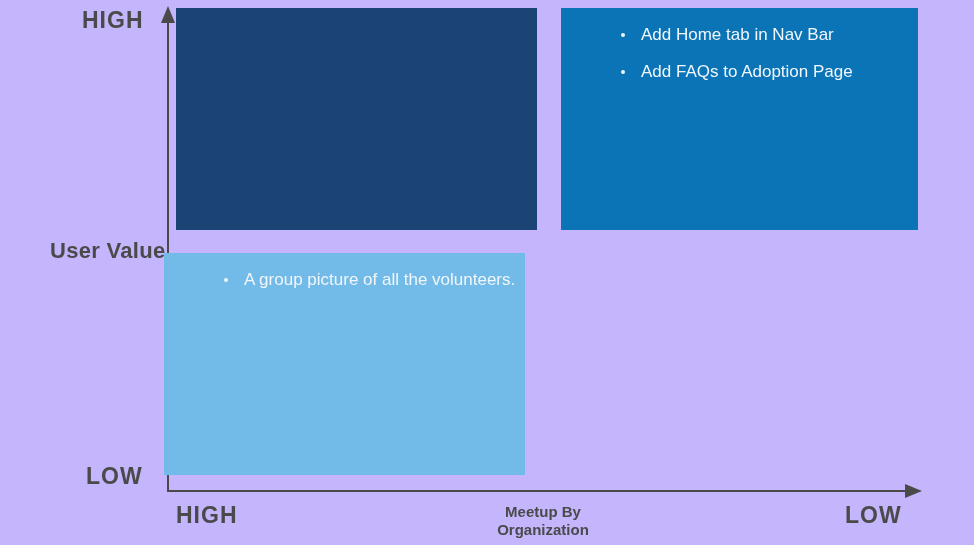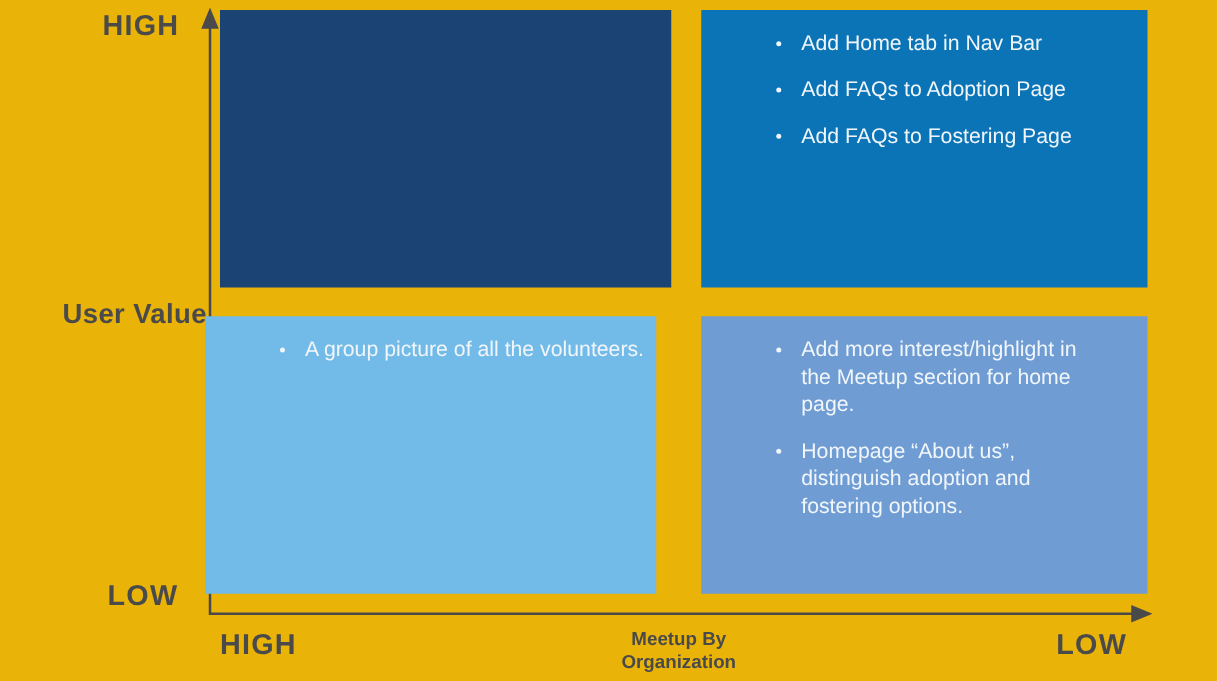--- a/index.html
+++ b/index.html
@@ -1,21 +1,21 @@
 <!DOCTYPE html>
 <html><head>
 <meta charset="utf-8">
 <style>
   * { margin: 0; padding: 0; box-sizing: border-box; }
   html, body { background: #ffffff; }
   .canvas {
     position: relative;
     width: 974px;
     height: 545px;
-    background: #eab308;
+    background: #c4b5fd;
     font-family: "Liberation Sans", sans-serif;
     overflow: hidden;
   }
   .axes {
     position: absolute;
     left: 0; top: 0;
     width: 974px; height: 545px;
     pointer-events: none;
   }
   .axis-label {
@@ -99,42 +99,26 @@
   <div class="quadrant q-tr" style="background: rgb(10, 116, 183);">
     <div class="q-list">
         <div class="q-item">
           <span class="q-dot"></span>
           <span class="q-text">Add Home tab in Nav Bar</span>
         </div>
         <div class="q-item">
           <span class="q-dot"></span>
           <span class="q-text">Add FAQs to Adoption Page</span>
         </div>
-        <div class="q-item">
-          <span class="q-dot"></span>
-          <span class="q-text">Add FAQs to Fostering Page</span>
-        </div>
       </div>
   </div>
 
   <div class="quadrant q-bl" style="background: rgb(114, 186, 231);">
     <div class="q-list">
         <div class="q-item">
           <span class="q-dot"></span>
           <span class="q-text">A group picture of all the volunteers.</span>
         </div>
       </div>
   </div>
 
-  <div class="quadrant q-br" style="background: rgb(111, 156, 211);">
-    <div class="q-list">
-        <div class="q-item">
-          <span class="q-dot"></span>
-          <span class="q-text">Add more interest/highlight in the Meetup section for home page.</span>
-        </div>
-        <div class="q-item">
-          <span class="q-dot"></span>
-          <span class="q-text">Homepage “About us”, distinguish adoption and fostering options.</span>
-        </div>
-      </div>
-  </div>
 
 </div>
 
 </body></html>

